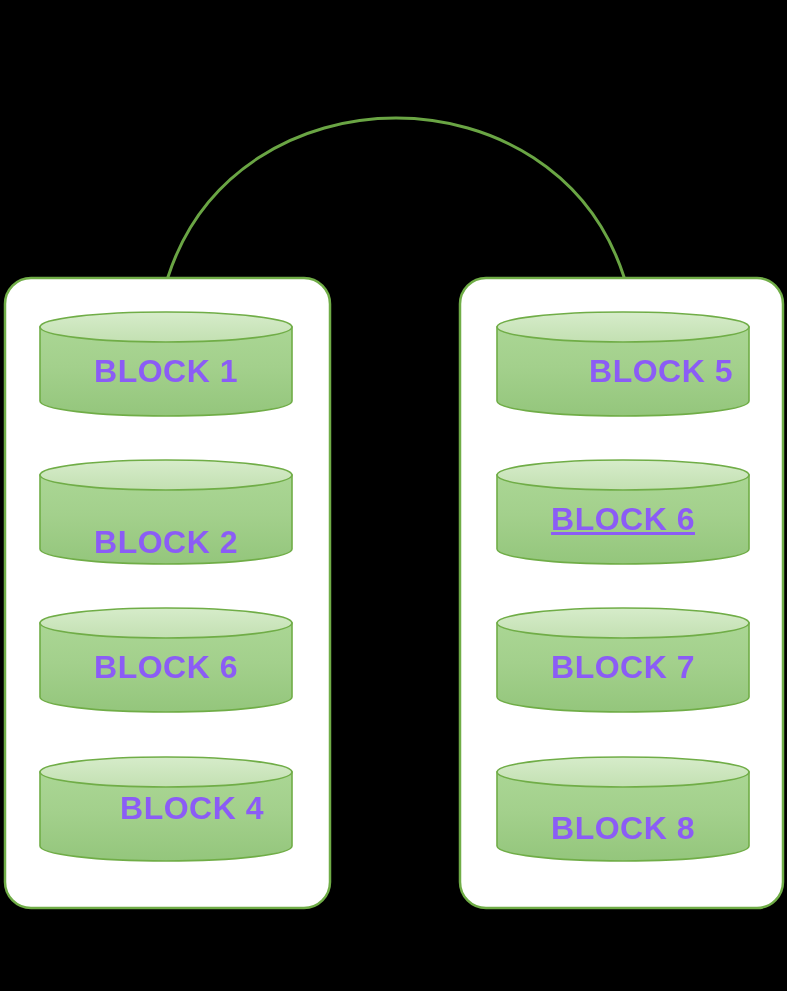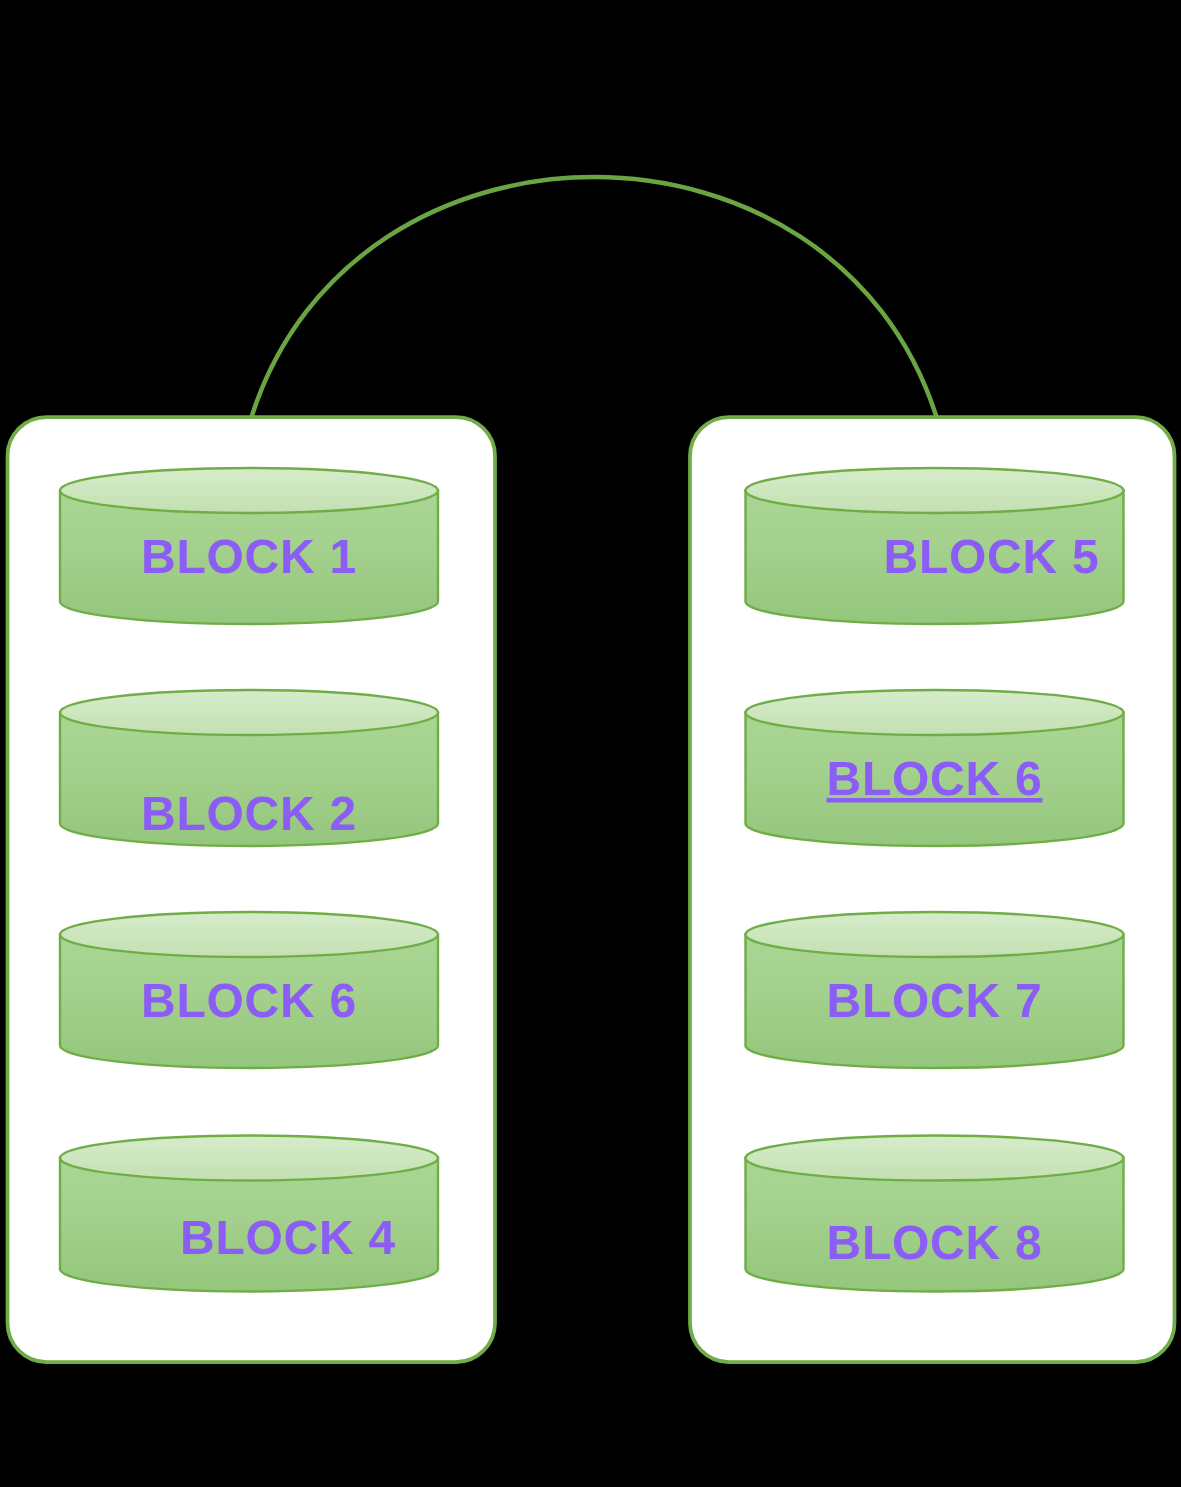--- a/index.html
+++ b/index.html
@@ -118,21 +118,21 @@
   <div id="labels-layer">
       <div class="label-holder" style="left: 40px; top: 327px; width: 252px; height: 89px;">
         <div class="block-label" style="top: 25.5px;">BLOCK 1</div>
       </div>
       <div class="label-holder" style="left: 40px; top: 498px; width: 252px; height: 89px;">
         <div class="block-label" style="top: 25.5px;">BLOCK 2</div>
       </div>
       <div class="label-holder" style="left: 40px; top: 623px; width: 252px; height: 89px;">
         <div class="block-label" style="top: 25.5px;">BLOCK 6</div>
       </div>
-      <div class="label-holder" style="left: 40px; top: 781px; width: 304px; height: 89px;">
+      <div class="label-holder" style="left: 40px; top: 764px; width: 304px; height: 89px;">
         <div class="block-label" style="top: 25.5px;">BLOCK 4</div>
       </div>
       <div class="label-holder" style="left: 511px; top: 327px; width: 300px; height: 89px;">
         <div class="block-label" style="top: 25.5px;">BLOCK 5</div>
       </div>
       <div class="label-holder" style="left: 497px; top: 475px; width: 252px; height: 89px;">
         <div class="block-label" style="top: 25.5px; text-decoration: underline;">BLOCK 6</div>
       </div>
       <div class="label-holder" style="left: 497px; top: 623px; width: 252px; height: 89px;">
         <div class="block-label" style="top: 25.5px;">BLOCK 7</div>

